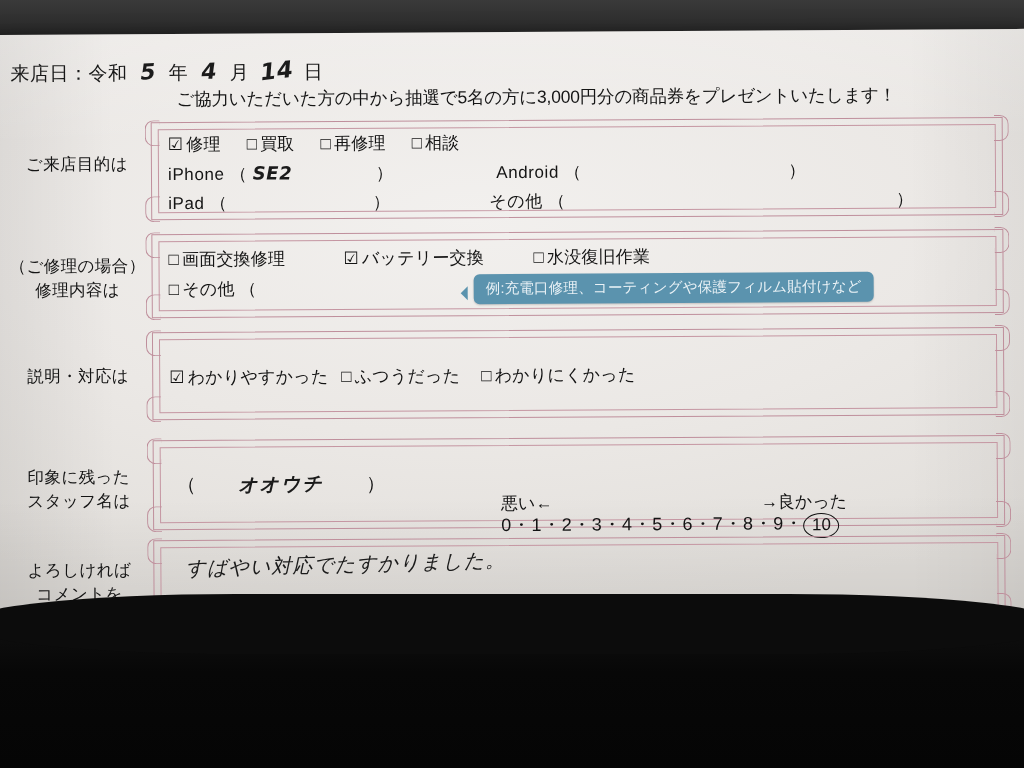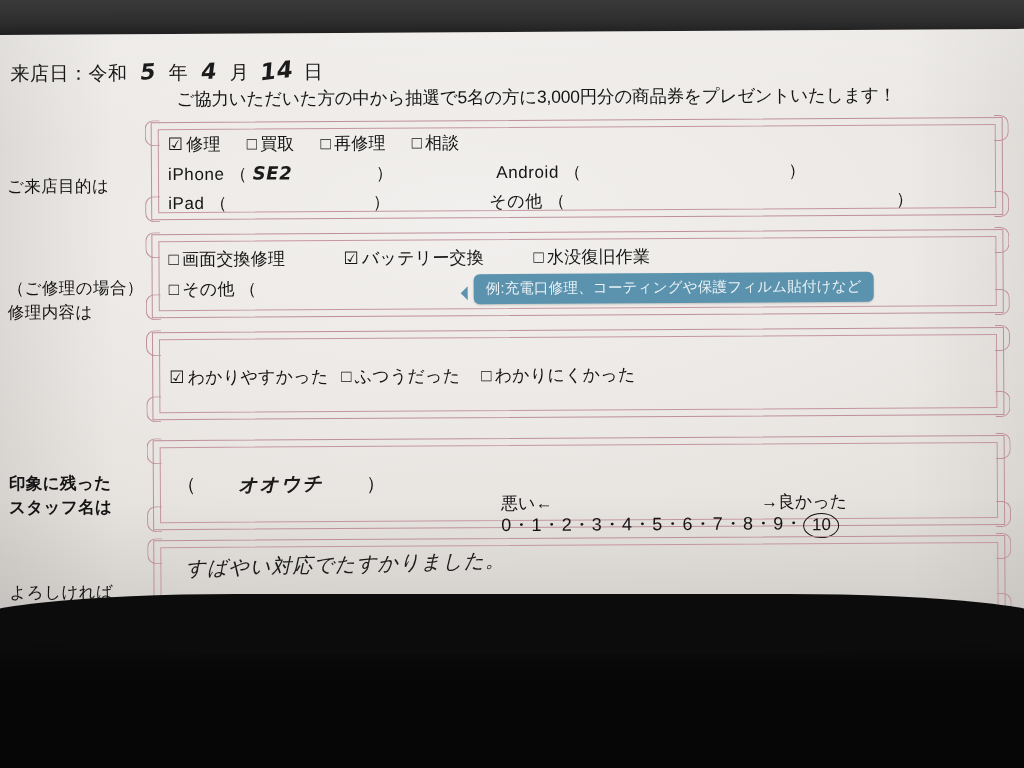--- a/index.html
+++ b/index.html
@@ -116,25 +116,25 @@
     font-size: 17.5px;
     color: #151515;
     letter-spacing: -0.2px;
     white-space: nowrap;
   }
 
   
   .side-label {
     font-size: 16.5px;
     color: #141414;
+    text-align: center;
     line-height: 1.45;
     letter-spacing: 0.4px;
     width: 140px;
     left: 8px;
-    margin-top: 22px;
   }
 
   
   .frame {
     position: absolute;
     border: 1.4px solid #bf8f9c;
     box-sizing: border-box;
   }
   .frame .inner-line {
     position: absolute;
@@ -320,37 +320,38 @@
           <span class="paren">（</span>
           <span class="hw" style="font-size:18px; display:inline-block; width:242px;"></span>
           <span class="paren">）</span>
         </div>
       </div>
     </div>
 
     <div class="callout" style="left:474px; top:274px;">例:充電口修理、コーティングや保護フィルム貼付けなど</div>
 
     <div class="abs side-label" style="top:362px;">
+      <div>説明・対応は</div>
     </div>
 
     <div class="frame" style="left:152px; top:330px; width:852px; height:88px;">
       <div class="inner-line"></div>
       <span class="hook tl"></span>
       <span class="hook bl"></span>
       <span class="hook tr"></span>
       <span class="hook br"></span>
 
       <div class="frame-body" style="padding-top:33px;">
         <div class="row">
           <span style="display:inline-block; width:172px;"><span class="cb">☑</span><span>わかりやすかった</span></span><span style="display:inline-block; width:140px;"><span class="cb">□</span><span>ふつうだった</span></span><span><span class="cb">□</span><span>わかりにくかった</span></span>
         </div>
       </div>
     </div>
 
-    <div class="abs side-label" style="top:447px;font-weight:bold;">
+    <div class="abs side-label" style="top:463px;">
       <div>印象に残った</div>
       <div>スタッフ名は</div>
     </div>
 
     <div class="frame" style="left:152px; top:438px; width:852px; height:90px;">
       <div class="inner-line"></div>
       <span class="hook tl"></span>
       <span class="hook bl"></span>
       <span class="hook tr"></span>
       <span class="hook br"></span>

